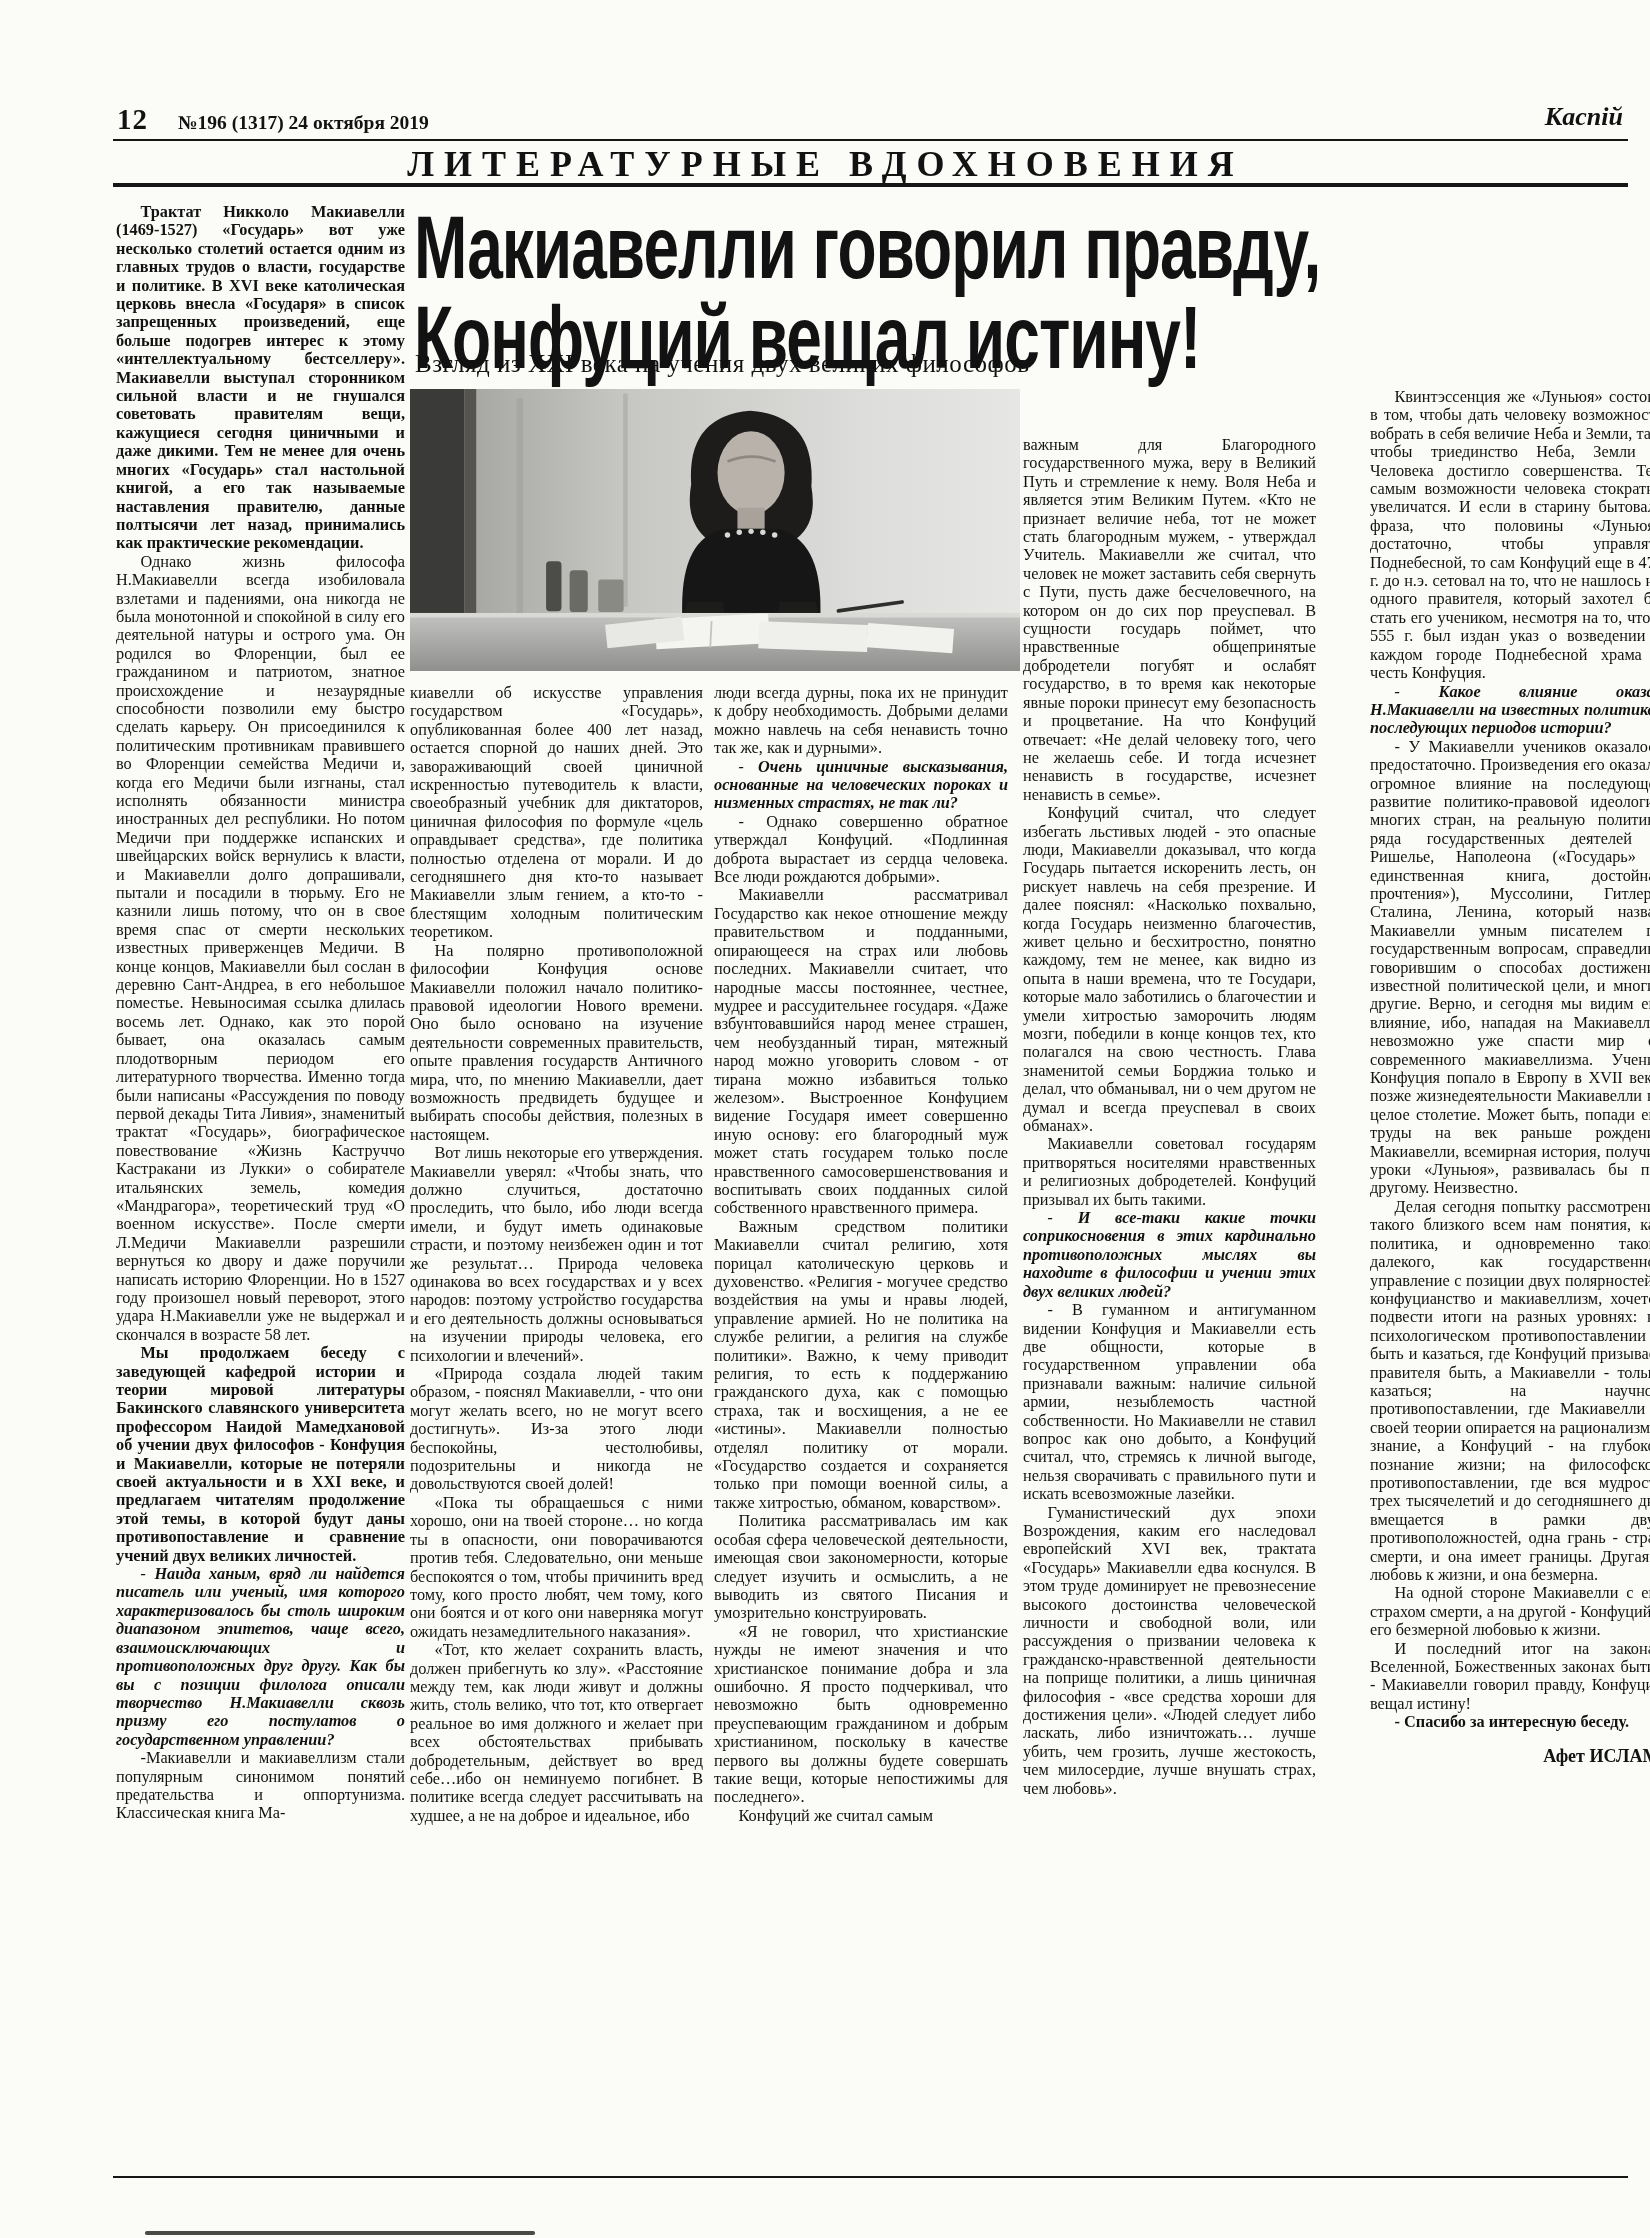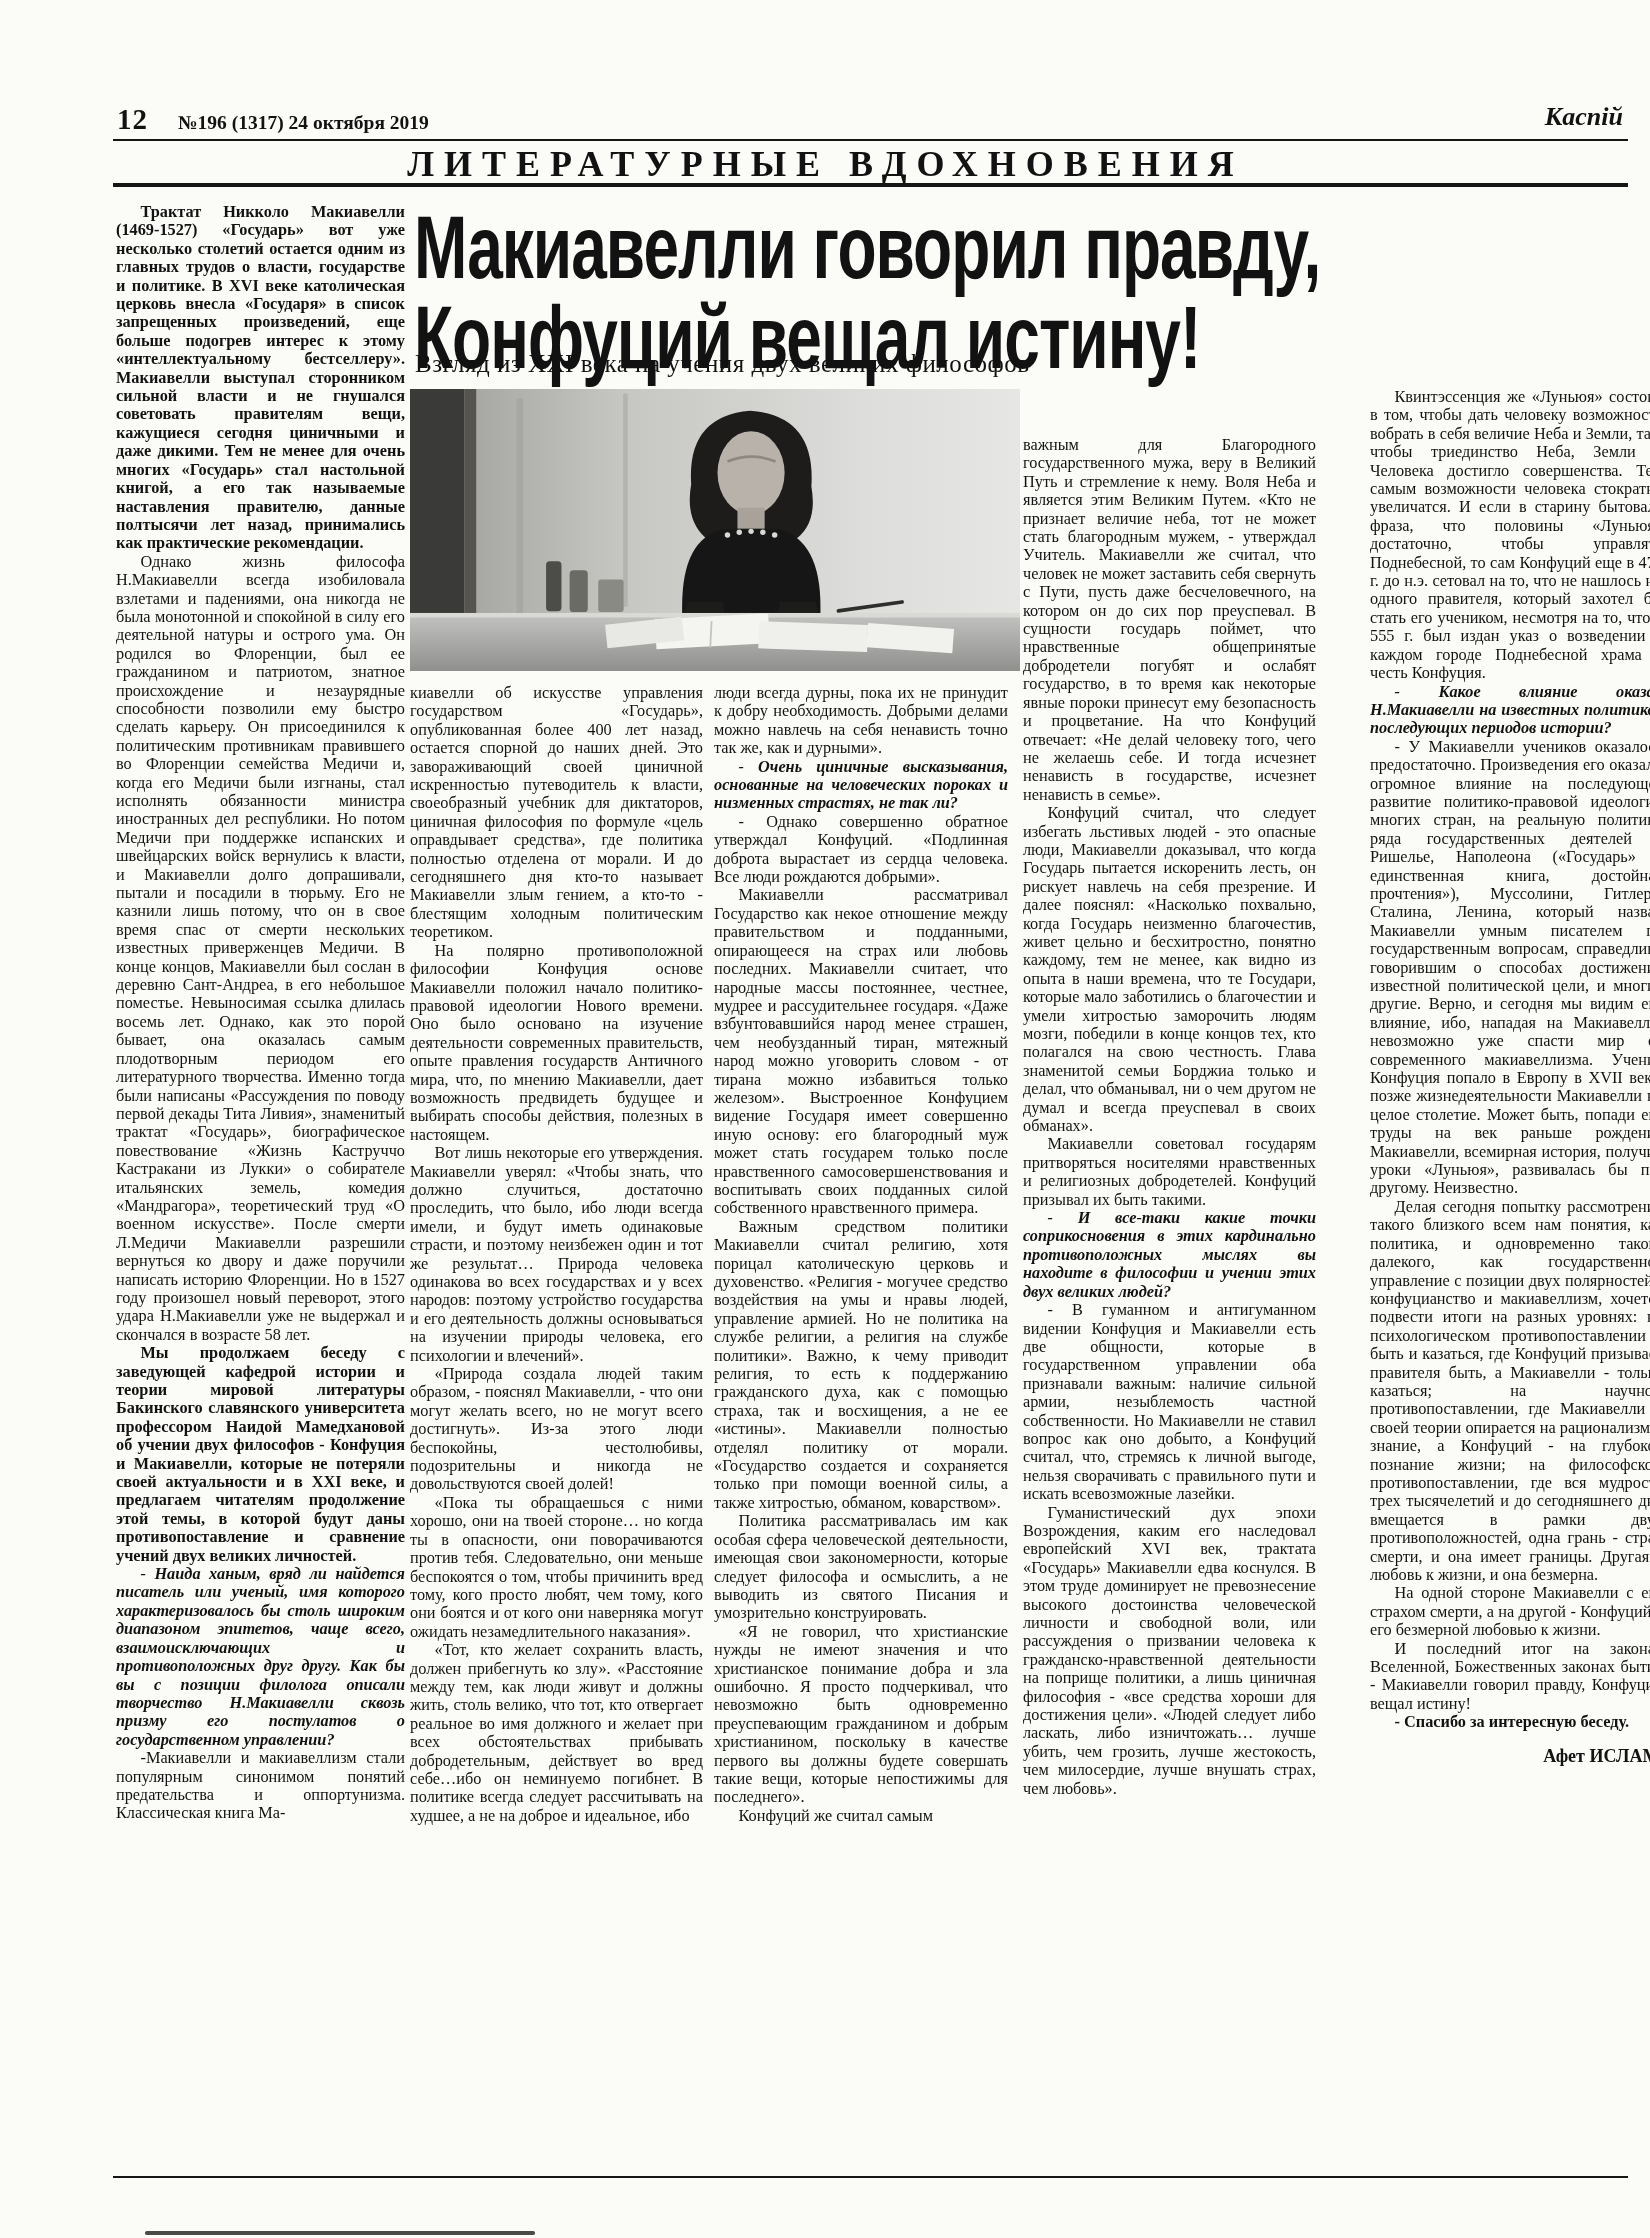--- a/index.html
+++ b/index.html
@@ -136,21 +136,21 @@
     <p class="para">«Природа создала людей таким образом, - пояснял Макиавелли, - что они могут желать всего, но не могут всего достигнуть». Из-за этого люди беспокойны, честолюбивы, подозрительны и никогда не довольствуются своей долей!</p>
     <p class="para">«Пока ты обращаешься с ними хорошо, они на твоей стороне… но когда ты в опасности, они поворачиваются против тебя. Следовательно, они меньше беспокоятся о том, чтобы причинить вред тому, кого просто любят, чем тому, кого они боятся и от кого они наверняка могут ожидать незамедлительного наказания».</p>
     <p class="para">«Тот, кто желает сохранить власть, должен прибегнуть ко злу». «Расстояние между тем, как люди живут и должны жить, столь велико, что тот, кто отвергает реальное во имя должного и желает при всех обстоятельствах прибывать добродетельным, действует во вред себе…ибо он неминуемо погибнет. В политике всегда следует рассчитывать на худшее, а не на доброе и идеальное, ибо</p>
   </div>
 <div class="abs col col3">
     <p class="para cont">люди всегда дурны, пока их не принудит к добру необходимость. Добрыми делами можно навлечь на себя ненависть точно так же, как и дурными».</p>
     <p class="para q">- Очень циничные высказывания, основанные на человеческих пороках и низменных страстях, не так ли?</p>
     <p class="para">- Однако совершенно обратное утверждал Конфуций. «Подлинная доброта вырастает из сердца человека. Все люди рождаются добрыми».</p>
     <p class="para">Макиавелли рассматривал Государство как некое отношение между правительством и подданными, опирающееся на страх или любовь последних. Макиавелли считает, что народные массы постояннее, честнее, мудрее и рассудительнее государя. «Даже взбунтовавшийся народ менее страшен, чем необузданный тиран, мятежный народ можно уговорить словом - от тирана можно избавиться только железом». Выстроенное Конфуцием видение Государя имеет совершенно иную основу: его благородный муж может стать государем только после нравственного самосовершенствования и воспитывать своих подданных силой собственного нравственного примера.</p>
     <p class="para">Важным средством политики Макиавелли считал религию, хотя порицал католическую церковь и духовенство. «Религия - могучее средство воздействия на умы и нравы людей, управление армией. Но не политика на службе религии, а религия на службе политики». Важно, к чему приводит религия, то есть к поддержанию гражданского духа, как с помощью страха, так и восхищения, а не ее «истины». Макиавелли полностью отделял политику от морали. «Государство создается и сохраняется только при помощи военной силы, а также хитростью, обманом, коварством».</p>
-    <p class="para">Политика рассматривалась им как особая сфера человеческой деятельности, имеющая свои закономерности, которые следует философа и осмыслить, а не выводить из святого Писания и умозрительно конструировать.</p>
+    <p class="para">Политика рассматривалась им как особая сфера человеческой деятельности, имеющая свои закономерности, которые следует изучить и осмыслить, а не выводить из святого Писания и умозрительно конструировать.</p>
     <p class="para">«Я не говорил, что христианские нужды не имеют значения и что христианское понимание добра и зла ошибочно. Я просто подчеркивал, что невозможно быть одновременно преуспевающим гражданином и добрым христианином, поскольку в качестве первого вы должны будете совершать такие вещи, которые непостижимы для последнего».</p>
     <p class="para">Конфуций же считал самым</p>
   </div>
 <div class="abs col col4">
     <p class="para cont">важным для Благородного государственного мужа, веру в Великий Путь и стремление к нему. Воля Неба и является этим Великим Путем. «Кто не признает величие неба, тот не может стать благородным мужем, - утверждал Учитель. Макиавелли же считал, что человек не может заставить себя свернуть с Пути, пусть даже бесчеловечного, на котором он до сих пор преуспевал. В сущности государь поймет, что нравственные общепринятые добродетели погубят и ослабят государство, в то время как некоторые явные пороки принесут ему безопасность и процветание. На что Конфуций отвечает: «Не делай человеку того, чего не желаешь себе. И тогда исчезнет ненависть в государстве, исчезнет ненависть в семье».</p>
     <p class="para">Конфуций считал, что следует избегать льстивых людей - это опасные люди, Макиавелли доказывал, что когда Государь пытается искоренить лесть, он рискует навлечь на себя презрение. И далее пояснял: «Насколько похвально, когда Государь неизменно благочестив, живет цельно и бесхитростно, понятно каждому, тем не менее, как видно из опыта в наши времена, что те Государи, которые мало заботились о благочестии и умели хитростью заморочить людям мозги, победили в конце концов тех, кто полагался на свою честность. Глава знаменитой семьи Борджиа только и делал, что обманывал, ни о чем другом не думал и всегда преуспевал в своих обманах».</p>
     <p class="para">Макиавелли советовал государям притворяться носителями нравственных и религиозных добродетелей. Конфуций призывал их быть такими.</p>
     <p class="para q">- И все-таки какие точки соприкосновения в этих кардинально противоположных мыслях вы находите в философии и учении этих двух великих людей?</p>
     <p class="para">- В гуманном и антигуманном видении Конфуция и Макиавелли есть две общности, которые в государственном управлении оба признавали важным: наличие сильной армии, незыблемость частной собственности. Но Макиавелли не ставил вопрос как оно добыто, а Конфуций считал, что, стремясь к личной выгоде, нельзя сворачивать с правильного пути и искать всевозможные лазейки.</p>
     <p class="para">Гуманистический дух эпохи Возрождения, каким его наследовал европейский XVI век, трактата «Государь» Макиавелли едва коснулся. В этом труде доминирует не превознесение высокого достоинства человеческой личности и свободной воли, или рассуждения о призвании человека к гражданско-нравственной деятельности на поприще политики, а лишь циничная философия - «все средства хороши для достижения цели». «Людей следует либо ласкать, либо изничтожать… лучше убить, чем грозить, лучше жестокость, чем милосердие, лучше внушать страх, чем любовь».</p>

